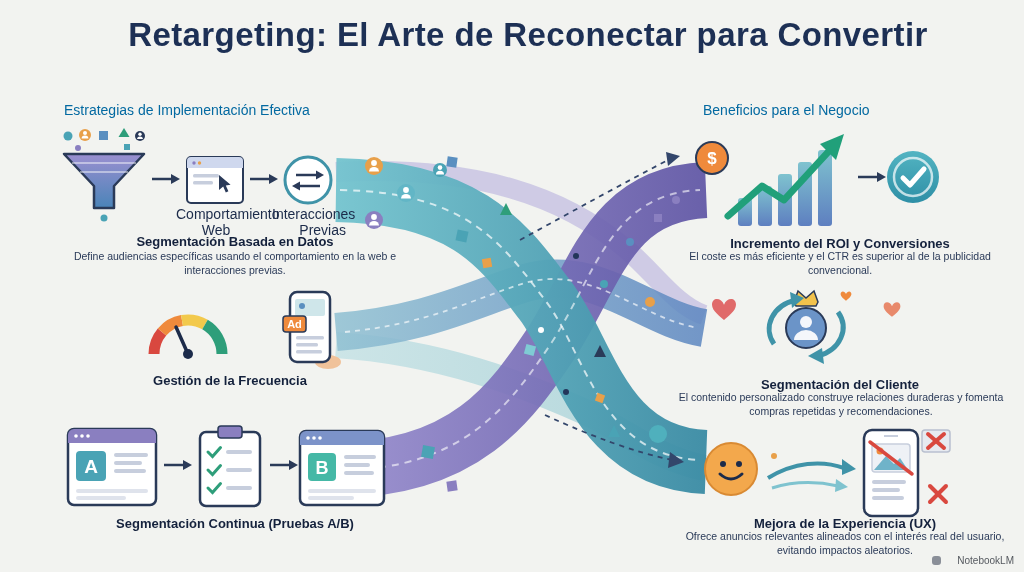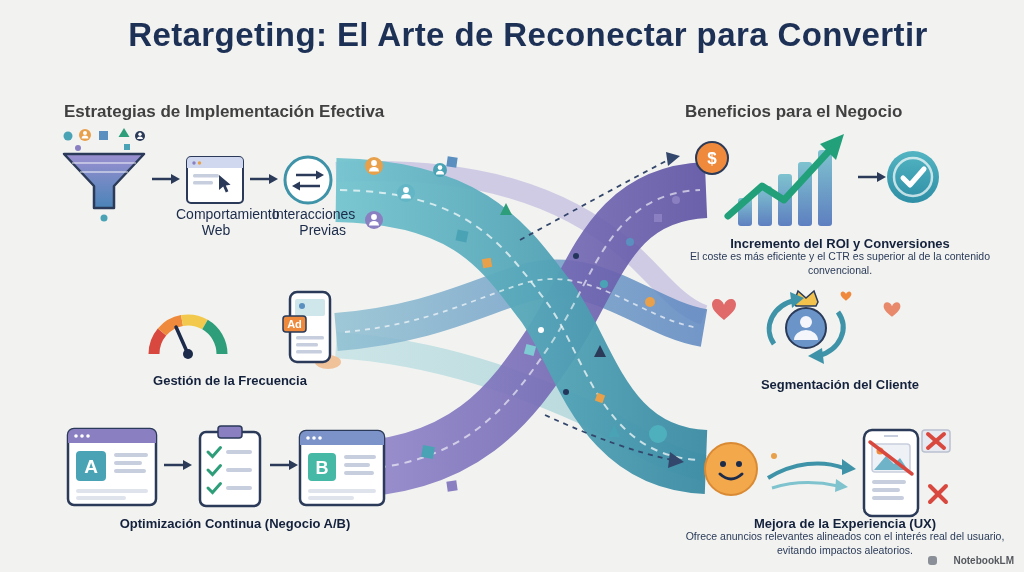--- a/index.html
+++ b/index.html
@@ -1,27 +1,27 @@
 <!DOCTYPE html>
 <html><head>
 <meta charset="utf-8">
 <style>
   html,body{margin:0;padding:0;background:#e8e9e7;}
   .canvas{position:relative;width:1024px;height:572px;background:#f2f3f0;overflow:hidden;
           font-family:"Liberation Sans",sans-serif;color:#1c2b4a;}
   .abs{position:absolute;}
   .title{position:absolute;top:16px;left:0;width:100%;text-align:center;margin:0;
          font-size:33px;font-weight:700;color:#1d3055;letter-spacing:.4px;padding-left:16px;}
-  .col-header{position:absolute;font-size:17px;font-weight:700;color:#404040;}
+  .col-header{position:absolute;font-size:14px;font-weight:400;color:#0369a1;}
   .sec-h{position:absolute;font-size:13px;font-weight:700;text-align:center;color:#14213c;}
   .sec-d{position:absolute;font-size:10.5px;line-height:1.3;text-align:center;color:#2a3a58;}
   .icon-label{position:absolute;font-size:14px;font-weight:400;text-align:center;line-height:1.15;color:#1c2b4a;}
   .flow{position:absolute;left:0;top:0;width:1024px;height:572px;}
   .footer{position:absolute;right:10px;bottom:6px;font-size:10px;color:#55595f;
-          display:flex;align-items:center;gap:16px;font-weight:bold;}
+          display:flex;align-items:center;gap:16px;}
   .logo{width:9px;height:9px;border-radius:3px;background:#8a8f98;display:inline-block;}
   svg{display:block;}
 </style>
 </head>
 <body>
 
 <div class="canvas">
 
   <svg class="flow" viewBox="0 0 1024 572">
     <defs>
@@ -96,21 +96,21 @@
     <circle cx="650" cy="302" r="5" fill="#e8a04a"></circle>
     <circle cx="630" cy="242" r="4" fill="#5a8fc0"></circle>
     <circle cx="676" cy="200" r="4" fill="#8a7fc0"></circle>
     <circle cx="566" cy="392" r="3" fill="#23355a"></circle>
     <circle cx="541" cy="330" r="3" fill="#ffffff"></circle>
     <circle cx="658" cy="434" r="9" fill="#4fb0bd"></circle>
   </svg>
 
   <h1 class="title">Retargeting: El Arte de Reconectar para Convertir</h1>
   <div class="col-header" style="left:64px;top:102px;">Estrategias de Implementación Efectiva</div>
-  <div class="col-header" style="left:685px;top:102px;">Beneficios para el Negocio</div>
+  <div class="col-header" style="left:703px;top:102px;">Beneficios para el Negocio</div>
 
   <svg class="abs" style="left:58px;top:124px;" width="92" height="102" viewBox="0 0 92 102">
     <defs>
         <linearGradient id="fG" x1="0" y1="0" x2="0" y2="1">
       <stop offset="0" stop-color="#9a8fd0"></stop>
           <stop offset="1" stop-color="#4a84b8"></stop>
         </linearGradient>
       </defs>
     <circle cx="10" cy="12" r="4.5" fill="#4aa3b5"></circle>
     <g transform="translate(27,11)">
@@ -158,20 +158,22 @@
   <svg class="abs" style="left:282px;top:154px;" width="52" height="52" viewBox="0 0 52 52">
     <circle cx="26" cy="26" r="23" fill="#fff" stroke="#3f93a8" stroke-width="3"></circle>
     <line x1="14" y1="21" x2="34" y2="21" stroke="#2a3a58" stroke-width="2.5"></line>
       <polygon points="34,16.5 42,21 34,25.5" fill="#2a3a58"></polygon>
     <line x1="38" y1="32" x2="18" y2="32" stroke="#2a3a58" stroke-width="2.5"></line>
       <polygon points="18,27.5 10,32 18,36.5" fill="#2a3a58"></polygon>
   </svg>
 
   <div class="icon-label" style="left:272px;top:206px;width:74px;text-align:right;">Interacciones Previas</div>
 
+  <div class="sec-h" style="left:60px;top:234px;width:350px;">Segmentación Basada en Datos</div>
+  <div class="sec-d" style="left:55px;top:250px;width:360px;">Define audiencias específicas usando el comportamiento en la web e interacciones previas.</div>
 
   <svg class="abs" style="left:146px;top:296px;" width="84" height="66" viewBox="0 0 84 66">
     <path d="M8 58 A34 34 0 0 1 16 36" fill="none" stroke="#d9483f" stroke-width="11"></path>
     <path d="M16 36 A34 34 0 0 1 36 24.5" fill="none" stroke="#ef8a3c" stroke-width="11"></path>
     <path d="M36 24.5 A34 34 0 0 1 59 28.6" fill="none" stroke="#f2c94c" stroke-width="11"></path>
     <path d="M59 28.6 A34 34 0 0 1 76 58" fill="none" stroke="#2e9e7a" stroke-width="11"></path>
     <line x1="42" y1="58" x2="30" y2="31" stroke="#1c2b4a" stroke-width="3.5" stroke-linecap="round"></line>
     <circle cx="42" cy="58" r="5" fill="#1c2b4a"></circle>
   </svg>
 
@@ -233,21 +235,21 @@
       <circle cx="22" cy="9" r="1.8" fill="#fff"></circle>
     <rect x="10" y="24" width="28" height="28" rx="4" fill="#45b8a6"></rect>
     <text x="24" y="45" text-anchor="middle" font-size="18" font-weight="bold" fill="#fff">B</text>
     <rect x="46" y="26" width="32" height="4" rx="2" fill="#c7cedd"></rect>
     <rect x="46" y="34" width="26" height="4" rx="2" fill="#c7cedd"></rect>
     <rect x="46" y="42" width="30" height="4" rx="2" fill="#c7cedd"></rect>
     <rect x="10" y="60" width="68" height="4" rx="2" fill="#dfe3ec"></rect>
     <rect x="10" y="67" width="46" height="4" rx="2" fill="#dfe3ec"></rect>
   </svg>
 
-  <div class="sec-h" style="left:55px;top:516px;width:360px;">Optimización Continua (Negocio A/B)</div>
+  <div class="sec-h" style="left:55px;top:516px;width:360px;">Segmentación Continua (Pruebas A/B)</div>
 
   <svg class="abs" style="left:692px;top:128px;" width="170" height="104" viewBox="0 0 170 104">
     <defs>
         <linearGradient id="rG" x1="0" y1="0" x2="0" y2="1">
       <stop offset="0" stop-color="#7fc3cf"></stop>
           <stop offset="1" stop-color="#5e7fc0"></stop>
         </linearGradient>
       </defs>
     <rect x="46" y="70" width="14" height="28" rx="3" fill="url(#rG)"></rect>
     <rect x="66" y="58" width="14" height="40" rx="3" fill="url(#rG)"></rect>
@@ -271,37 +273,38 @@
       <stop offset="0" stop-color="#53b4c2"></stop>
           <stop offset="1" stop-color="#2e8fa6"></stop>
         </linearGradient>
       </defs>
     <circle cx="29" cy="29" r="26" fill="url(#cG)"></circle>
     <circle cx="29" cy="29" r="19" fill="none" stroke="#fff" stroke-width="2.5" opacity="0.7"></circle>
     <path d="M19 30 l7 7 l14 -16" fill="none" stroke="#fff" stroke-width="5" stroke-linecap="round" stroke-linejoin="round"></path>
   </svg>
 
   <div class="sec-h" style="left:690px;top:236px;width:300px;">Incremento del ROI y Conversiones</div>
-  <div class="sec-d" style="left:686px;top:250px;width:308px;">El coste es más eficiente y el CTR es superior al de la contenido convencional.</div>
+  <div class="sec-d" style="left:686px;top:250px;width:308px;">El coste es más eficiente y el CTR es superior al de la publicidad convencional.</div>
 
   <svg class="abs" style="left:706px;top:282px;" width="200" height="92" viewBox="0 0 200 92">
     <path d="M0 2.2 C-0.6 0.4 -3 0.2 -3 2.2 C-3 3.8 -0.8 5.2 0 6 C0.8 5.2 3 3.8 3 2.2 C3 0.2 0.6 0.4 0 2.2 Z" fill="#e06a6a" transform="translate(18,14) scale(4)"></path>
     <path d="M0 2.2 C-0.6 0.4 -3 0.2 -3 2.2 C-3 3.8 -0.8 5.2 0 6 C0.8 5.2 3 3.8 3 2.2 C3 0.2 0.6 0.4 0 2.2 Z" fill="#e8896b" transform="translate(186,18) scale(2.8)"></path>
     <path d="M0 2.2 C-0.6 0.4 -3 0.2 -3 2.2 C-3 3.8 -0.8 5.2 0 6 C0.8 5.2 3 3.8 3 2.2 C3 0.2 0.6 0.4 0 2.2 Z" fill="#ef8a3c" transform="translate(140,8) scale(1.8)"></path>
     <polygon points="88,20 92,9 100,16 108,9 112,20 110,24 90,24" fill="#f2c24c" stroke="#2a3a58" stroke-width="1.5"></polygon>
     <circle cx="100" cy="46" r="20" fill="#6b94c8" stroke="#2a3a58" stroke-width="2"></circle>
     <circle cx="100" cy="40" r="6" fill="#f4f6fb"></circle>
     <path d="M88 58 a12 10 0 0 1 24 0 Z" fill="#f4f6fb"></path>
     <path d="M68 62 A36 30 0 0 1 90 18" fill="none" stroke="#3f93a8" stroke-width="5"></path>
     <polygon points="84,10 98,16 86,26" fill="#3f93a8"></polygon>
     <path d="M132 30 A36 30 0 0 1 112 74" fill="none" stroke="#3f93a8" stroke-width="5"></path>
     <polygon points="118,82 102,74 116,66" fill="#3f93a8"></polygon>
   </svg>
 
   <div class="sec-h" style="left:690px;top:377px;width:300px;">Segmentación del Cliente</div>
+  <div class="sec-d" style="left:676px;top:391px;width:330px;">El contenido personalizado construye relaciones duraderas y fomenta compras repetidas y recomendaciones.</div>
 
   <svg class="abs" style="left:702px;top:440px;" width="58" height="58" viewBox="0 0 58 58">
     <circle cx="29" cy="29" r="26" fill="#f3a84c" stroke="#d98a33" stroke-width="2"></circle>
     <circle cx="21" cy="24" r="3" fill="#1c2b4a"></circle>
       <circle cx="37" cy="24" r="3" fill="#1c2b4a"></circle>
     <path d="M18 34 Q29 44 40 34" fill="none" stroke="#1c2b4a" stroke-width="3" stroke-linecap="round"></path>
   </svg>
 
   <svg class="abs" style="left:764px;top:444px;" width="92" height="50" viewBox="0 0 92 50">
     <path d="M4 34 C30 18 58 16 80 24" fill="none" stroke="#3f93a8" stroke-width="4"></path>

